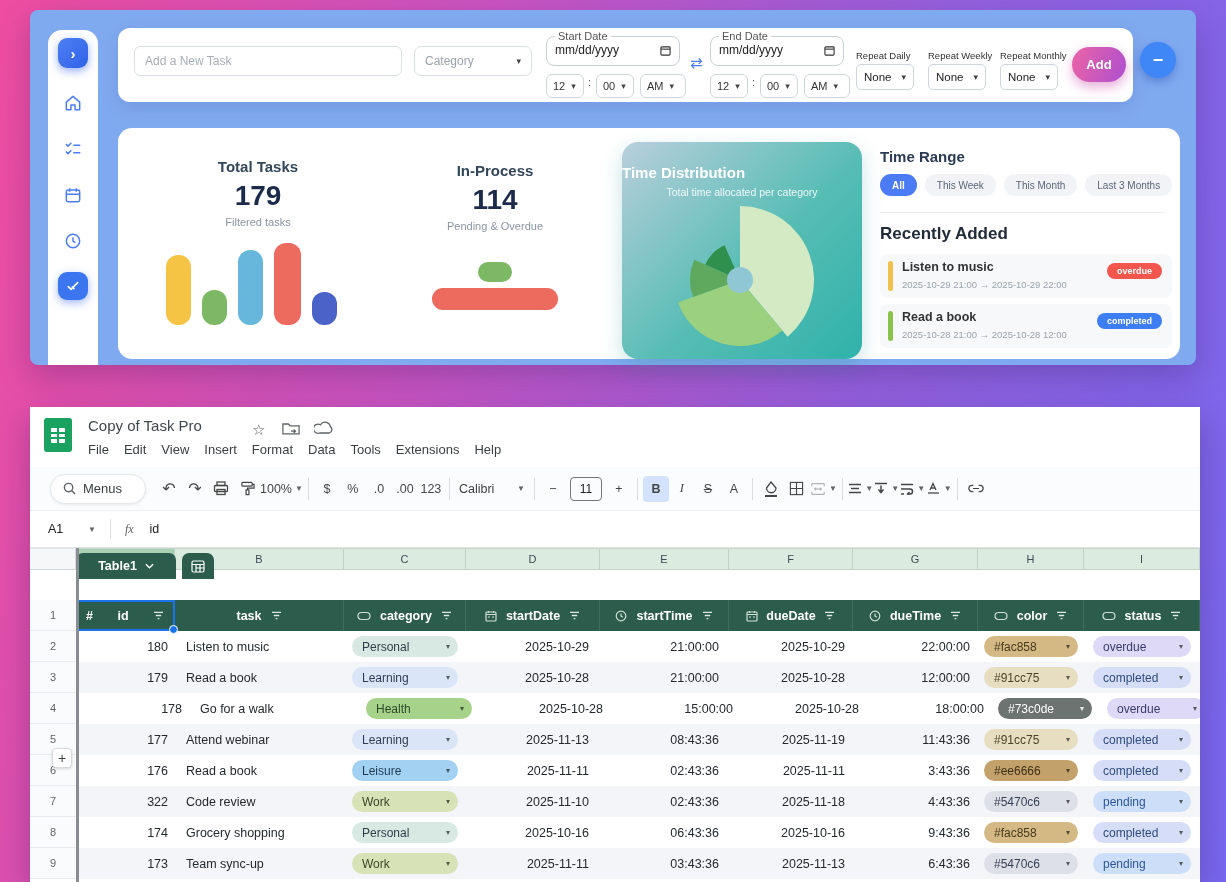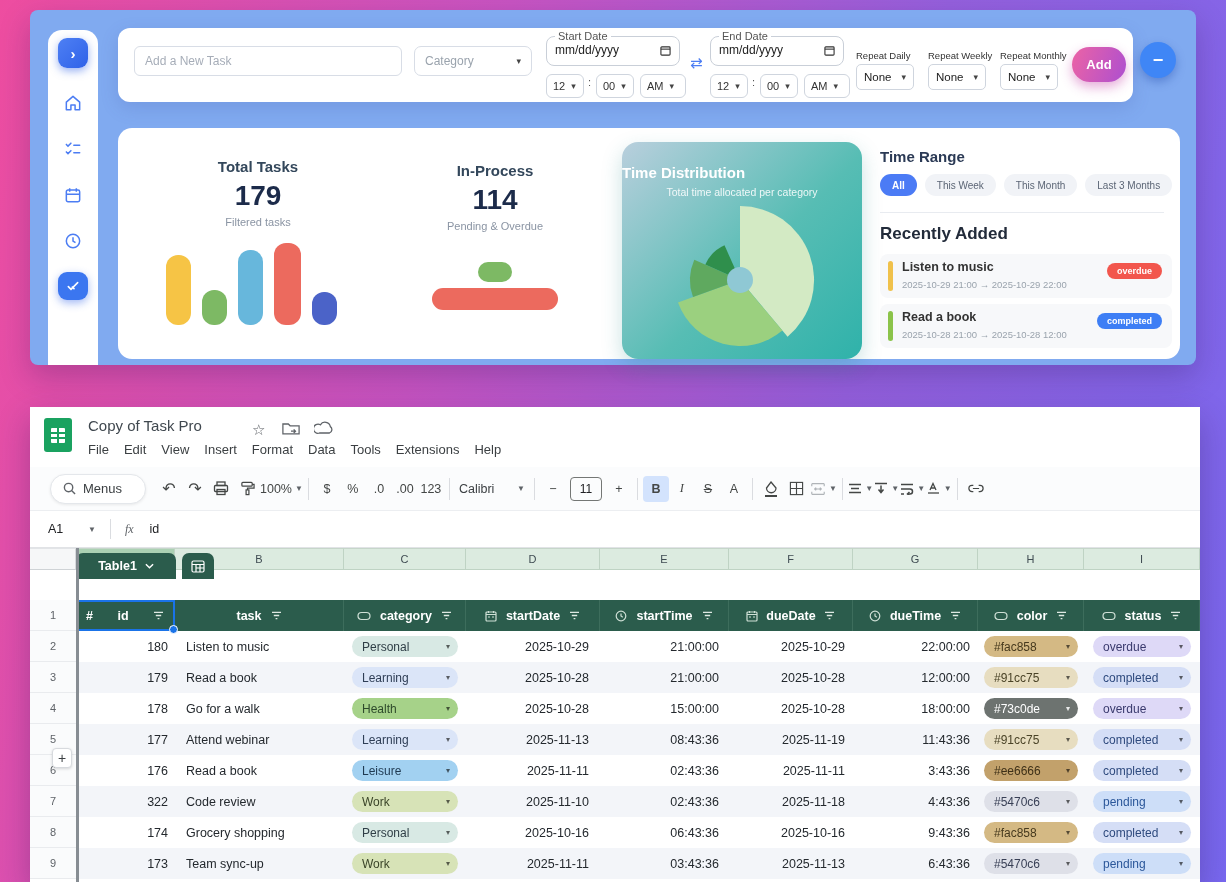--- a/index.html
+++ b/index.html
@@ -619,21 +619,21 @@
               <span class="caret2">▾</span>
             </div>
           </div>
           <div class="td c" style="left: 1008px; width: 116px;">
             <div class="chip" style="width: 98px; background: rgb(213, 222, 246); color: rgb(46, 74, 126);">
               <span>completed</span>
               <span class="caret2">▾</span>
             </div>
           </div>
         </div>
-        <div class="trow" style="top: 145px; left: 46px;">
+        <div class="trow" style="top: 145px; left: 60px;">
           <div class="td r" style="left: 0px; width: 99px; padding-right: 7px;">178</div>
           <div class="td " style="left: 99px; width: 169px; padding-left: 11px;">Go for a walk</div>
           <div class="td c" style="left: 268px; width: 122px;">
             <div class="chip" style="width: 106px; background: rgb(166, 210, 137); color: rgb(46, 74, 43);">
               <span>Health</span>
               <span class="caret2">▾</span>
             </div>
           </div>
           <div class="td r" style="left: 390px; width: 134px; padding-right: 11px;">2025-10-28</div>
           <div class="td r" style="left: 524px; width: 129px; padding-right: 10px;">15:00:00</div>

